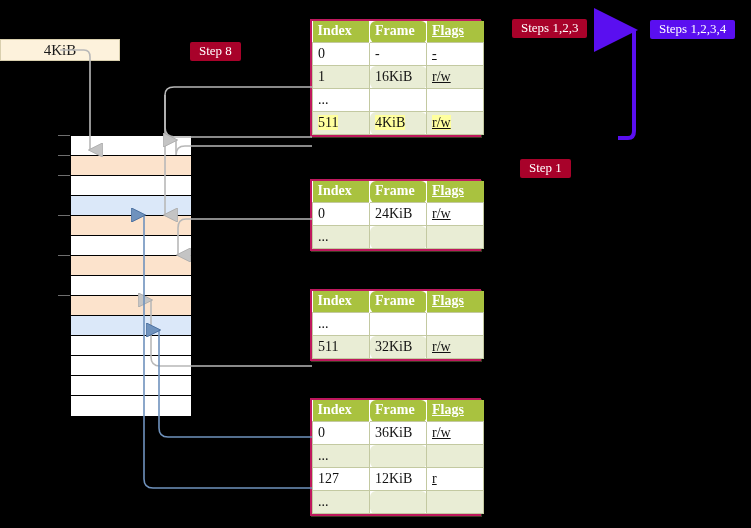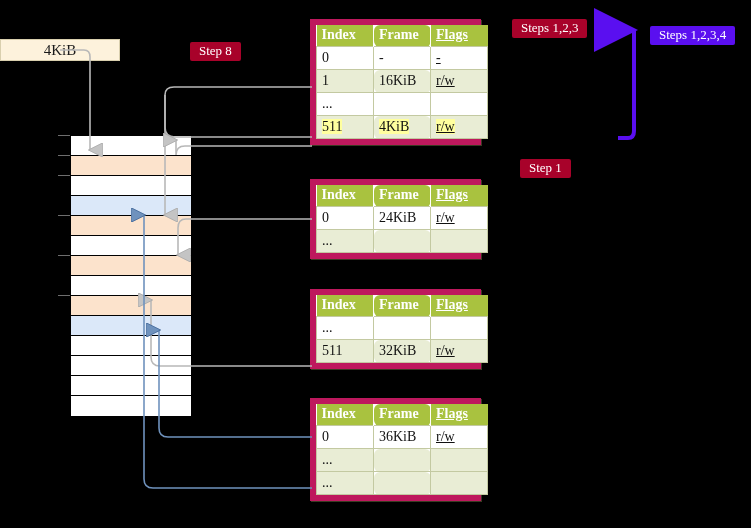--- a/index.html
+++ b/index.html
@@ -65,21 +65,21 @@
   .tick {
     position: absolute;
     width: 12px; height: 0;
     border-top: 1px solid #6e6e6e;
   }
 
   
   .pt {
     position: absolute;
     width: 171px;
-    border: 6px solid #be185d;
+    border: 2px solid #be185d;
     border-collapse: collapse;
     box-sizing: border-box;
     background: #ffffff;
     box-shadow: 1px 1px 0 #3a3a22;
   }
   .pt table {
     border-collapse: collapse;
     width: 100%;
     table-layout: fixed;
   }
@@ -127,21 +127,21 @@
   <div class="abs size-box">
     <span>4KiB</span>
   </div>
 
   <div class="abs" style="left:190px; top:41px;">
     <span class="badge badge-red">Step 8</span>
   </div>
   <div class="abs" style="left:512px; top:18px;">
     <span class="badge badge-red">Steps 1,2,3</span>
   </div>
-  <div class="abs" style="left:650px; top:19px;margin-top:6px;">
+  <div class="abs" style="left:650px; top:19px;">
     <span class="badge badge-purple">Steps 1,2,3,4</span>
   </div>
   <div class="abs" style="left:520px; top:158px;">
     <span class="badge badge-red">Step 1</span>
   </div>
 
   <div class="abs" id="memcol">
       <div class="memrow" style="top: 0px;"></div>
       <div class="memrow orange" style="top: 20px;"></div>
       <div class="memrow" style="top: 40px;"></div>
@@ -250,20 +250,25 @@
           <tr>
             <td class="col-i"><span>0</span></td>
             <td class="col-f"><span>36KiB</span></td>
             <td class="col-g"><span>r/w</span></td>
           </tr>
           <tr class="alt">
             <td class="col-i"><span>...</span></td>
             <td class="col-f"><span></span></td>
             <td class="col-g"><span></span></td>
           </tr>
+          <tr>
+            <td class="col-i"><span>127</span></td>
+            <td class="col-f"><span>12KiB</span></td>
+            <td class="col-g"><span>r</span></td>
+          </tr>
           <tr class="alt">
             <td class="col-i"><span>...</span></td>
             <td class="col-f"><span></span></td>
             <td class="col-g"><span></span></td>
           </tr>
         </tbody>
       </table>
     </div>
 
   <svg id="links" viewBox="0 0 751 528">

